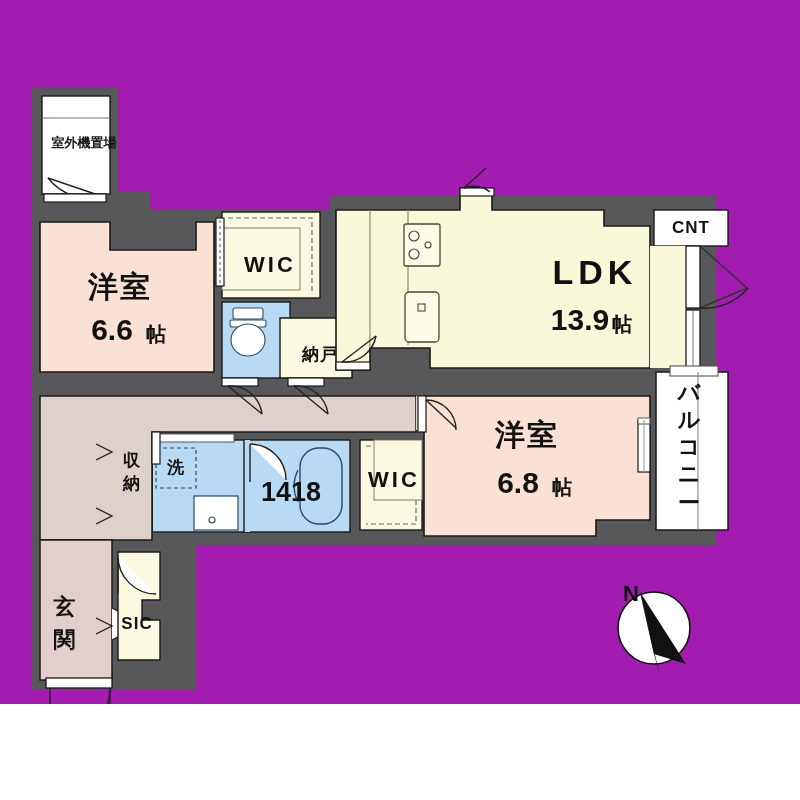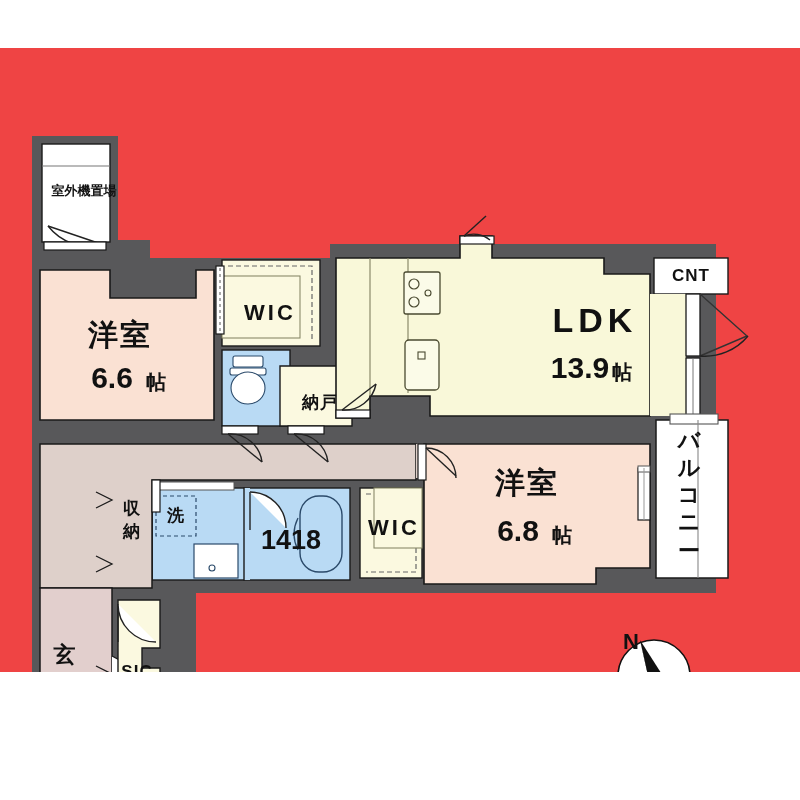--- a/index.html
+++ b/index.html
@@ -6,24 +6,23 @@
     margin: 0;
     padding: 0;
     background: #ffffff;
   }
   body {
     font-family: "Liberation Sans", sans-serif;
   }
   #plan {
     position: relative;
     width: 800px;
-    height: 624px;
-    background: #ef4444;
+    height: 704px;
+    background: #a21caf;
     overflow: hidden;
-    margin-top: 48px;
   }
   svg.floorplan {
     display: block;
     width: 800px;
     height: 800px;
   }
   .lbl {
     font-family: "Liberation Sans", sans-serif;
     font-weight: bold;
     fill: #111111;

